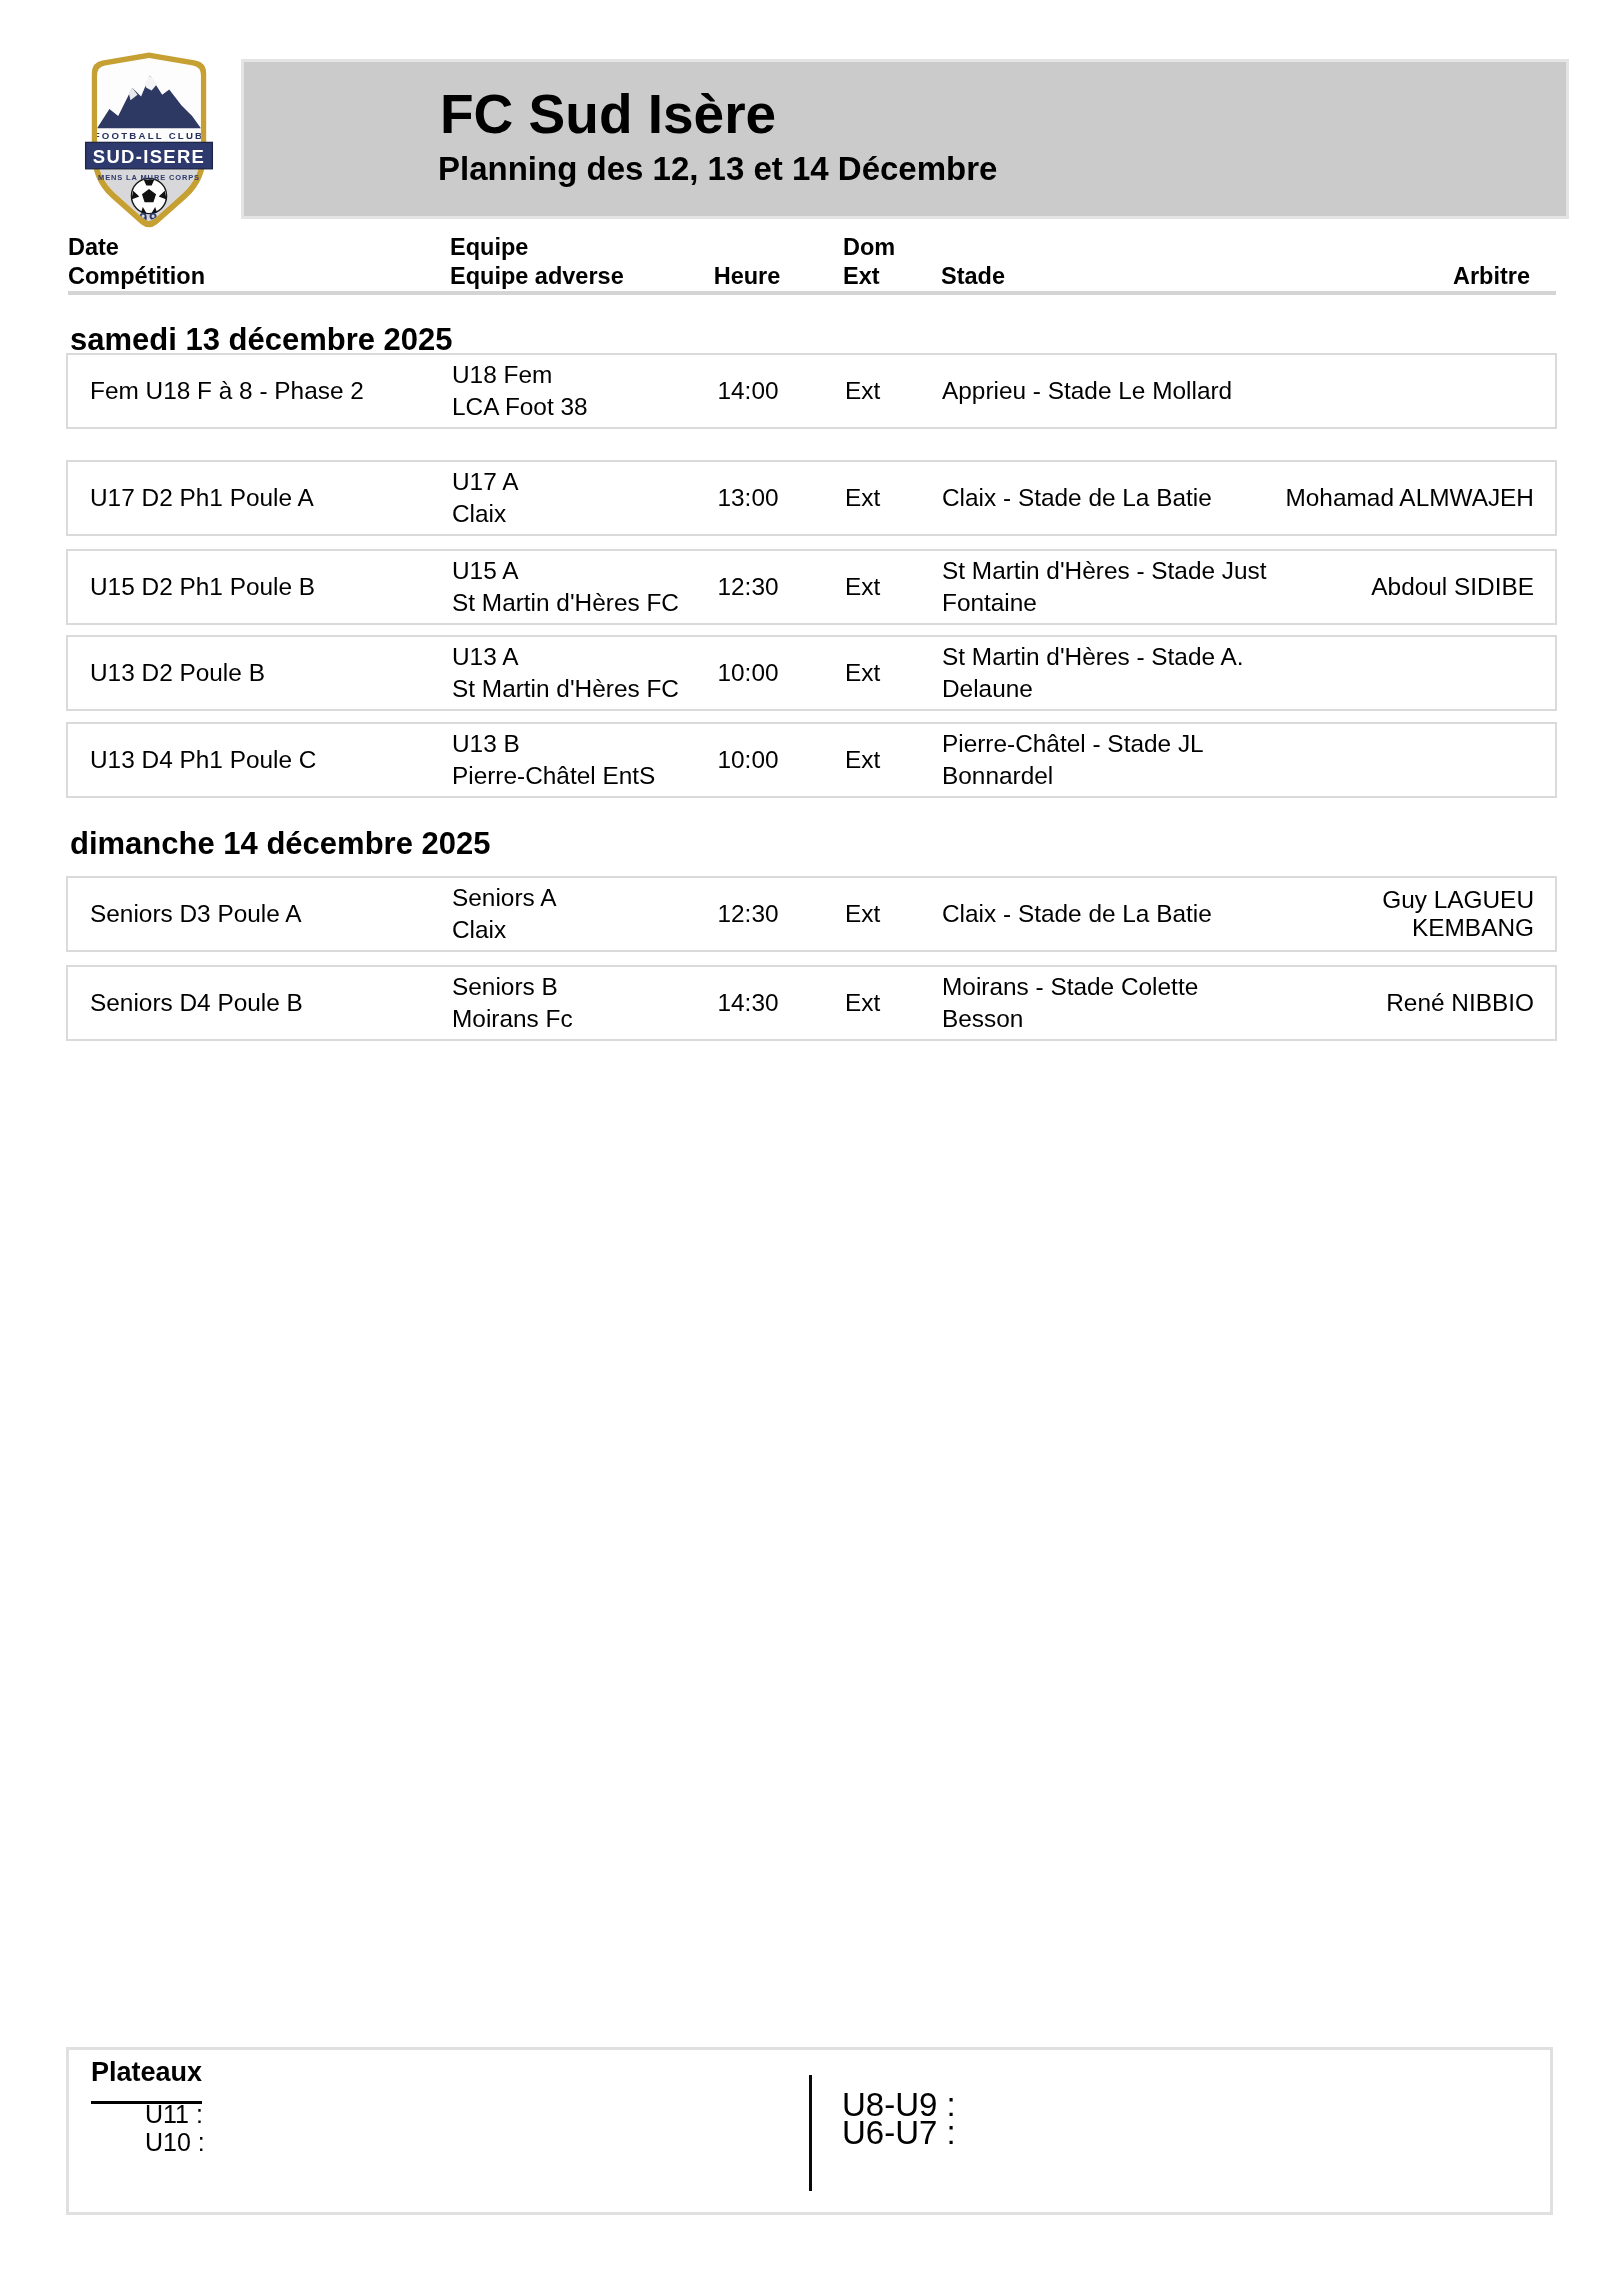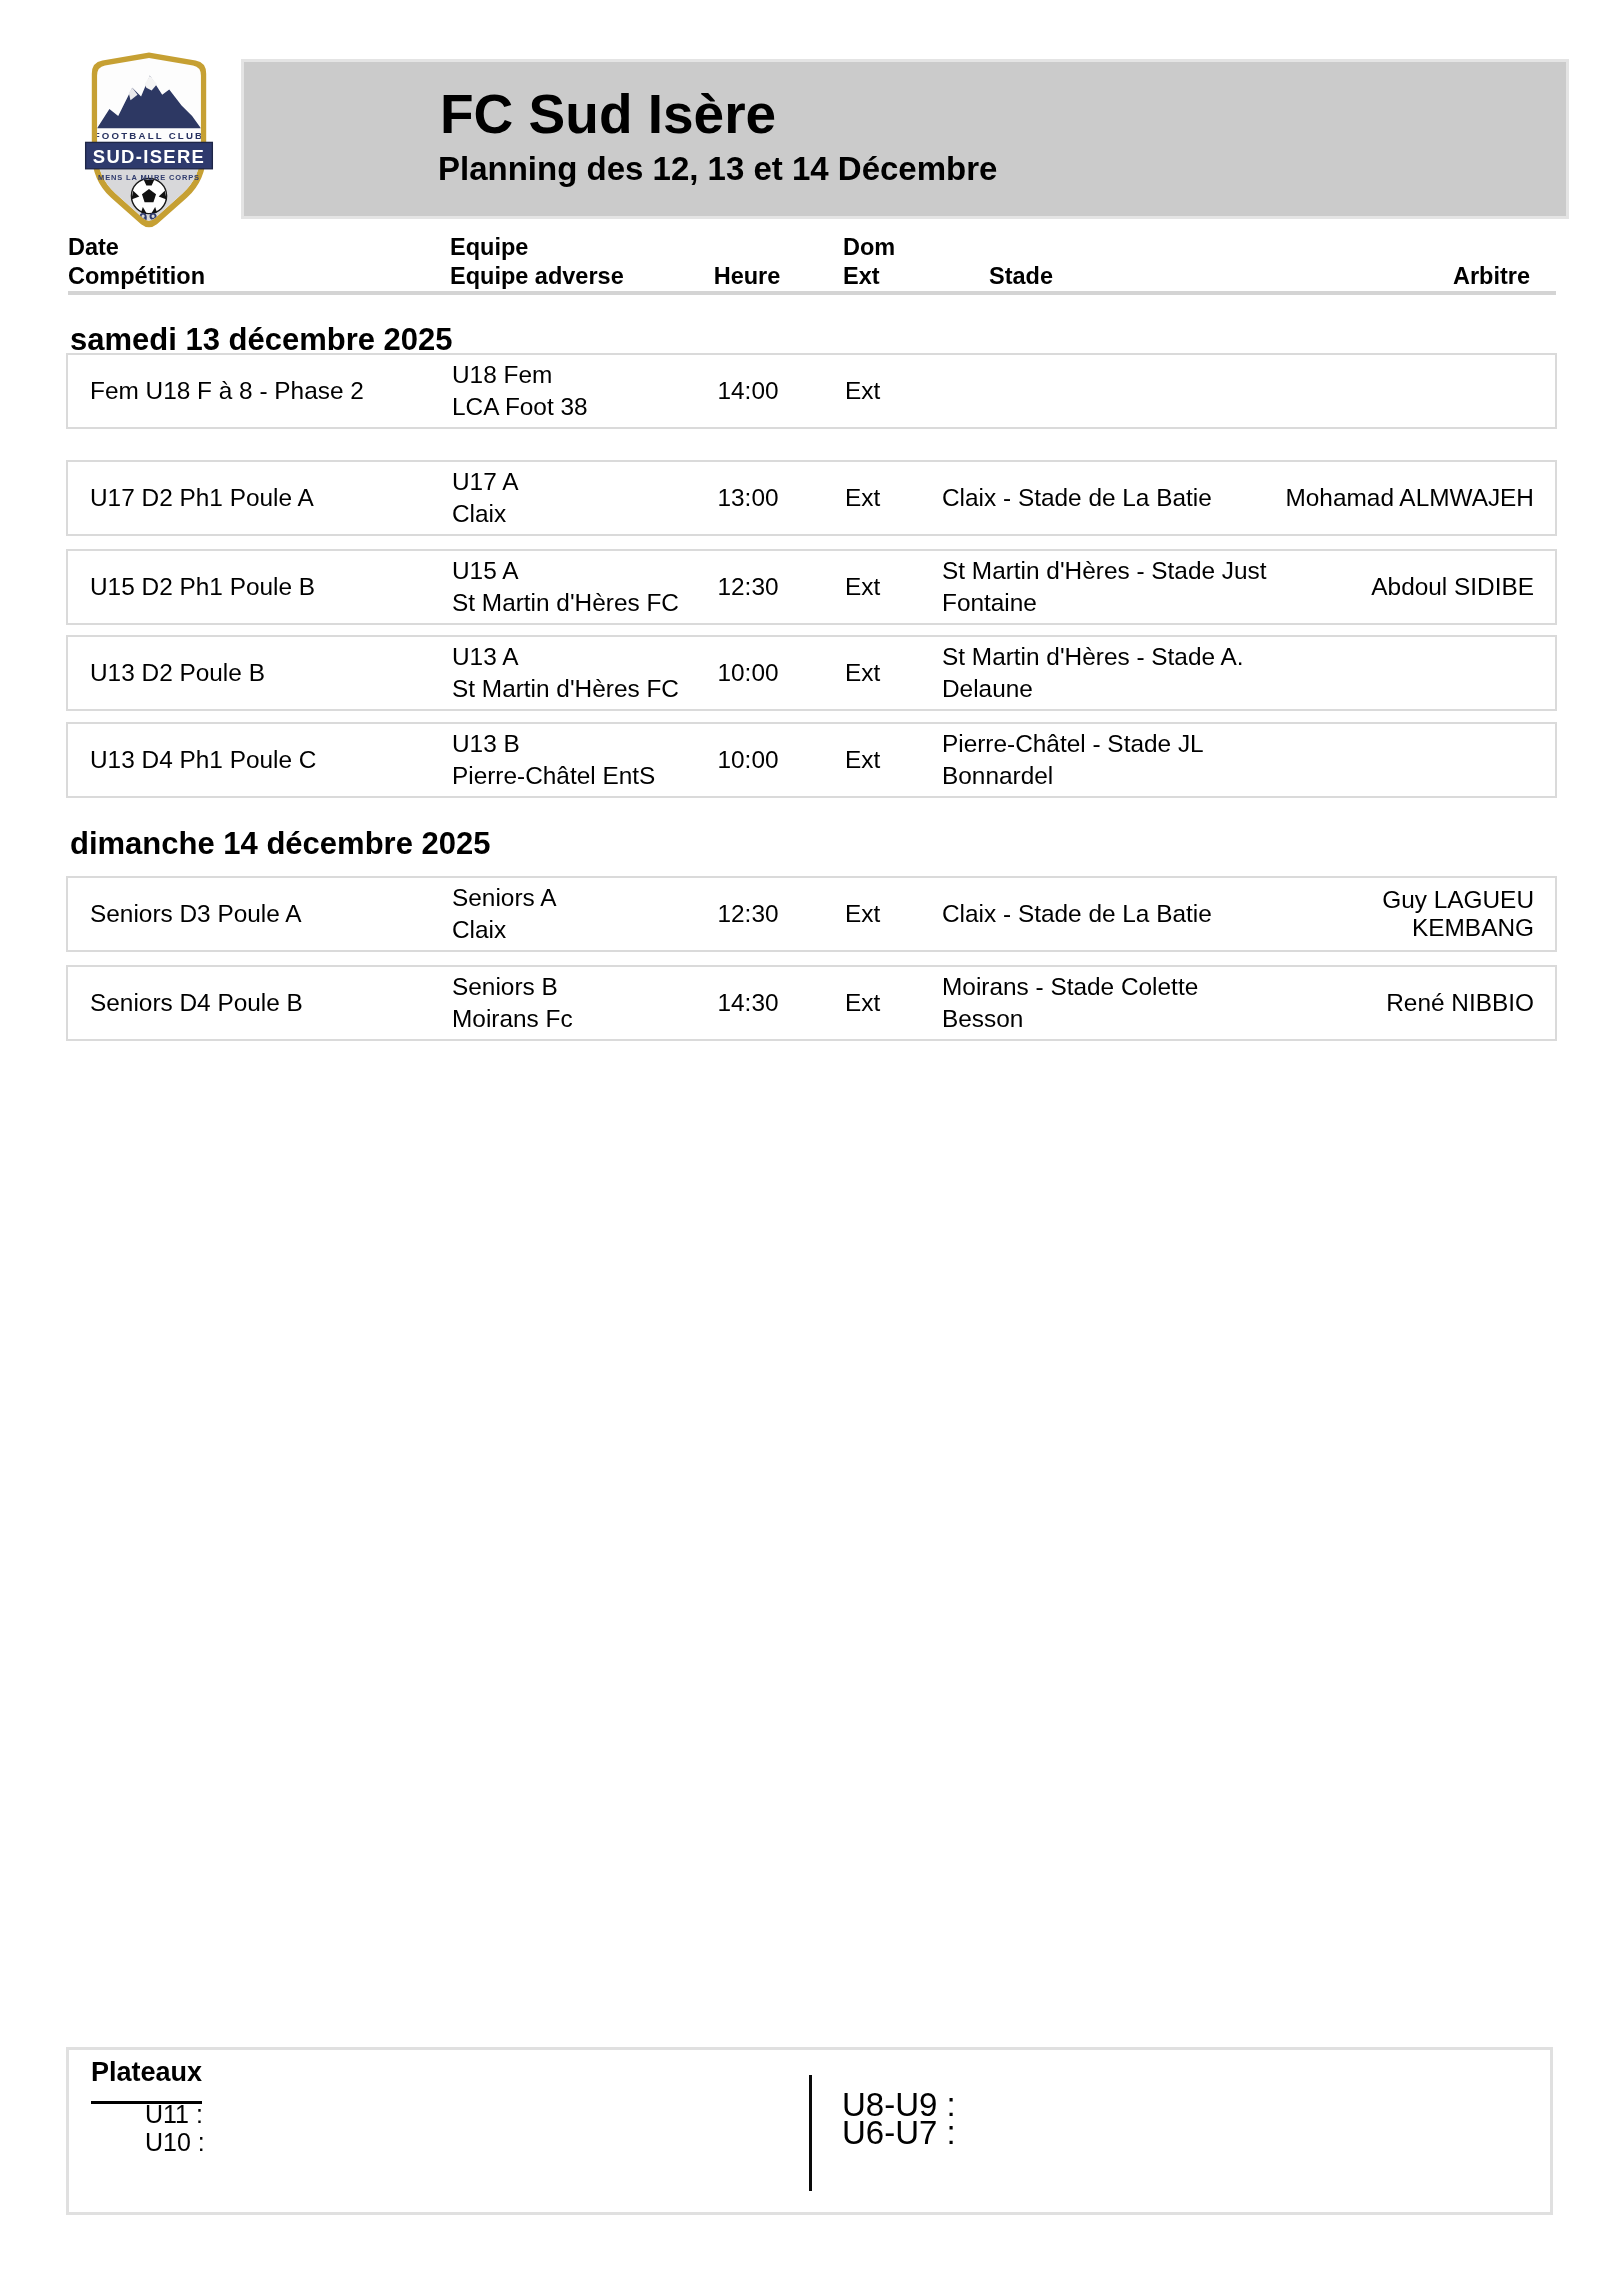--- a/index.html
+++ b/index.html
@@ -24,21 +24,21 @@
   .page-subtitle{
     position:absolute;left:194px;top:88px;
     font-size:33px;font-weight:bold;
   }
   
   .th{position:absolute;font-size:23.5px;font-weight:bold;line-height:29px;white-space:pre-line;}
   .th-date{left:68px;top:233px;}
   .th-equipe{left:450px;top:233px;}
   .th-heure{left:688px;top:262px;width:118px;text-align:center;}
   .th-domext{left:843px;top:233px;}
-  .th-stade{left:941px;top:262px;margin-left:48px;}
+  .th-stade{left:941px;top:262px;}
   .th-arbitre{left:1259px;top:262px;width:271px;text-align:right;}
   .header-rule{position:absolute;left:68px;top:291px;width:1488px;height:3.6px;background:#D4D4D4;}
   
   .section-heading{position:absolute;left:70px;font-size:31px;font-weight:bold;}
   .sh-1{top:322px;}
   .sh-2{top:826px;}
   
   .row{
     position:absolute;left:66px;width:1491px;height:76px;
     border:2.7px solid #DADADA;box-sizing:border-box;background:#fff;
@@ -121,20 +121,23 @@
   <div class="row r1">
     <div class="cell c-comp">Fem U18 F à 8 - Phase 2</div>
     <div class="cell c-equipe">
         <div class="lines">
           <div>U18 Fem</div>
           <div>LCA Foot 38</div>
         </div>
       </div>
     <div class="cell c-heure">14:00</div>
     <div class="cell c-domext">Ext</div>
+    <div class="cell c-stade">
+        <div class="wrap">Apprieu - Stade Le Mollard</div>
+      </div>
     <div class="cell c-arbitre"></div>
   </div>
 
   <div class="row r2">
     <div class="cell c-comp">U17 D2 Ph1 Poule A</div>
     <div class="cell c-equipe">
         <div class="lines">
           <div>U17 A</div>
           <div>Claix</div>
         </div>

